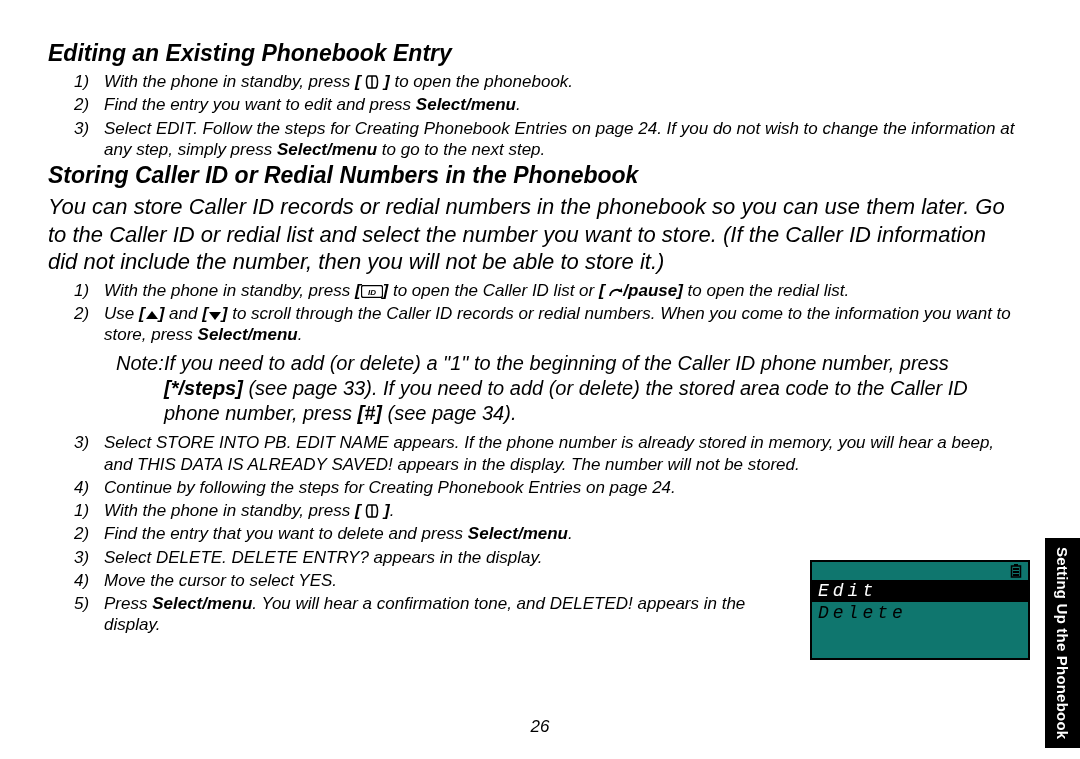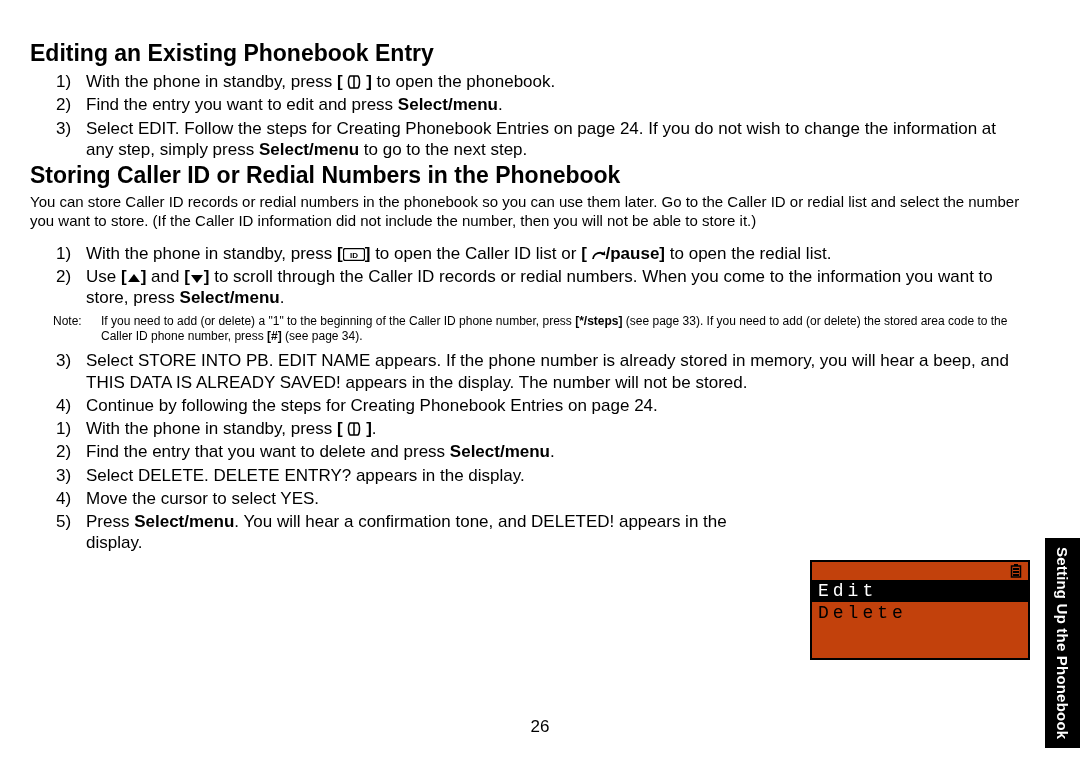--- a/index.html
+++ b/index.html
@@ -5,34 +5,35 @@
   * { margin: 0; padding: 0; box-sizing: border-box; }
   body {
     font-family: Arial, Helvetica, sans-serif;
     width: 1080px;
     height: 759px;
     background: #fff;
     position: relative;
     overflow: hidden;
   }
   .page {
-    padding: 40px 60px 10px 30px;
+    padding: 40px 60px 10px 48px;
     position: relative;
     height: 100%;
+    font-style: italic;
   }
   h2 {
     font-size: 23px;
     font-weight: bold;
     margin-bottom: 4px;
   }
   h2:first-child { margin-top: 0; }
   .intro {
-    font-size: 15px;
+    font-size: 22px;
     line-height: 1.25;
-    margin-bottom: 12px;
+    margin-bottom: 4px;
   }
   ol {
     list-style: none;
     counter-reset: item;
     margin-left: 26px;
   }
   ol > li {
     counter-increment: item;
     position: relative;
     font-size: 17px;
@@ -40,23 +41,23 @@
     padding-left: 30px;
     margin-bottom: 2px;
   }
   ol > li::before {
     content: counter(item) ")";
     position: absolute;
     left: 0;
     top: 0;
   }
   .note {
-    font-size: 12px;
+    font-size: 20px;
     line-height: 1.25;
-    margin-left: 23px;
+    margin-left: 68px;
     padding-left: 48px;
     position: relative;
     margin-top: 6px;
     margin-bottom: 6px;
   }
   .note .note-label {
     position: absolute;
     left: 0;
     top: 0;
   }
@@ -92,21 +93,21 @@
     padding: 8px 0;
     letter-spacing: 0.2px;
   }
   .lcd {
     position: absolute;
     right: 50px;
     top: 560px;
     width: 220px;
     height: 100px;
     border: 2px solid #000;
-    background: #c2410c;
+    background: #0f766e;
     font-family: "Courier New", monospace;
     font-size: 18px;
     overflow: hidden;
   }
   .lcd-top {
     height: 18px;
     position: relative;
   }
   .batt {
     position: absolute;

